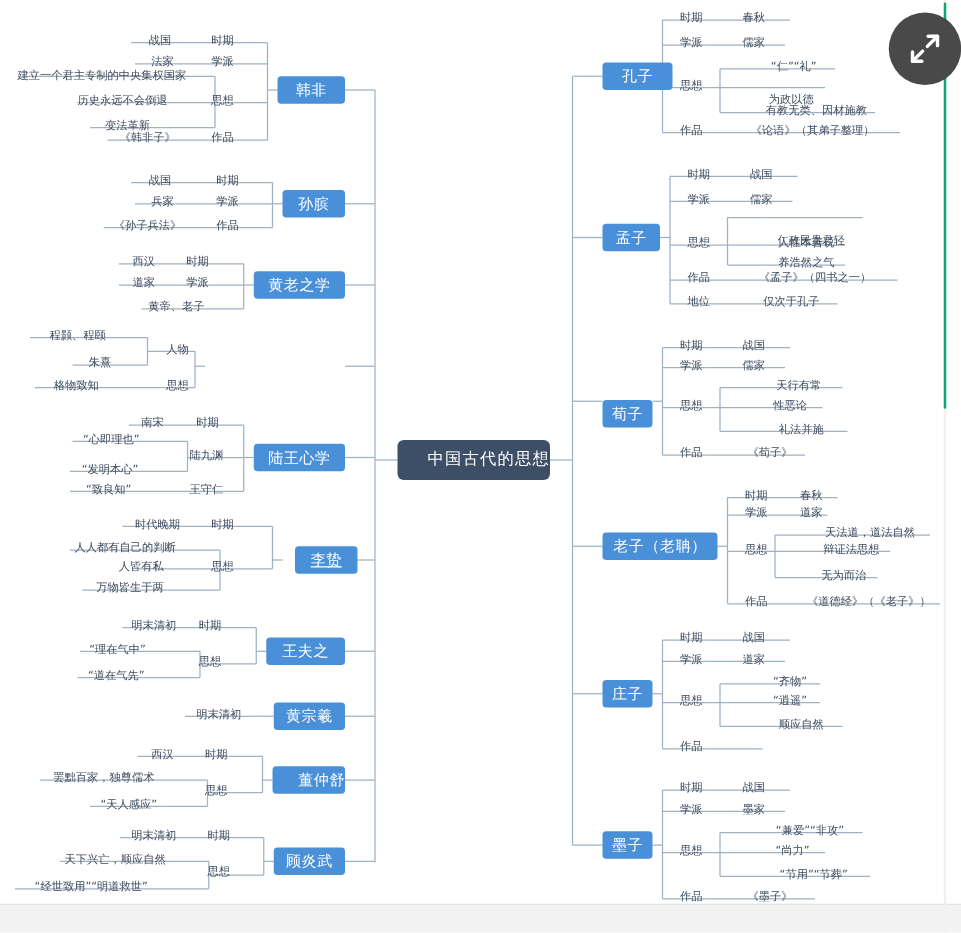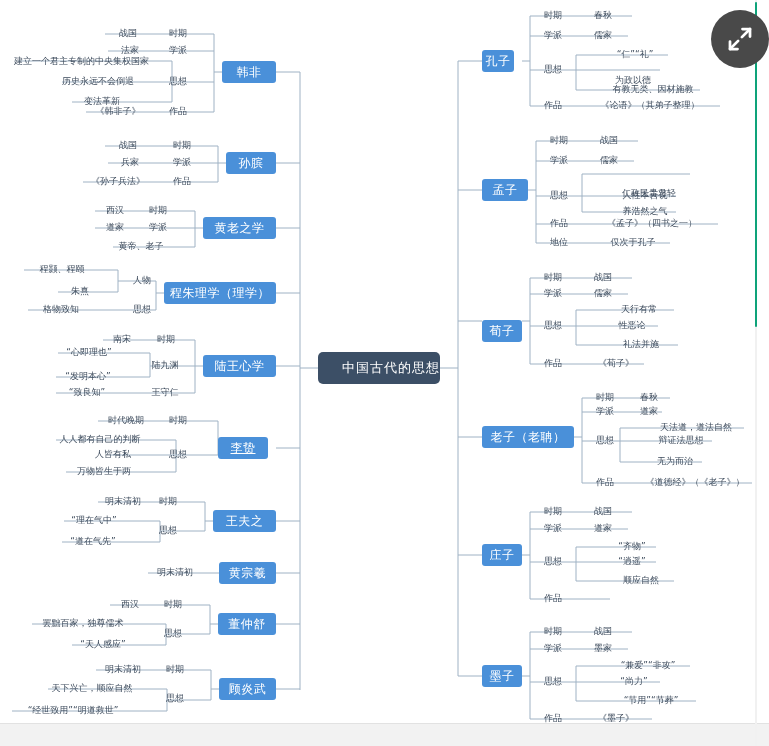--- a/index.html
+++ b/index.html
@@ -245,29 +245,28 @@
       <path d="M608 682 L660 682"></path>
       <path d="M608 701 L696 701"></path>
     <path d="M566 719 L652 719"></path>
   </svg>
 
   <div class="node root" style="left:318px;top:352px;width:122px;text-align:right;">中国古代的思想</div>
 
   <div class="node branch" style="left:222px;top:61px;width:54px;">韩非</div>
   <div class="node branch" style="left:226px;top:152px;width:50px;">孙膑</div>
   <div class="node branch" style="left:203px;top:217px;width:73px;">黄老之学</div>
-  <div class="node branch" style="left:164px;top:282px;width:112px;">程朱理学（理学）</div>
   <div class="node branch" style="left:203px;top:355px;width:73px;">陆王心学</div>
-  <div class="node branch" style="left:218px;top:437px;width:50px;text-decoration:underline;">李贽</div>
+  <div class="node branch" style="left:236px;top:437px;width:50px;text-decoration:underline;">李贽</div>
   <div class="node branch" style="left:213px;top:510px;width:63px;">王夫之</div>
   <div class="node branch" style="left:219px;top:562px;width:57px;">黄宗羲</div>
-  <div class="node branch" style="left:218px;top:613px;width:58px;">董仲舒</div>
+  <div class="node branch" style="left:218px;top:613px;width:58px;text-align:right;">董仲舒</div>
   <div class="node branch" style="left:219px;top:678px;width:57px;">顾炎武</div>
 
-  <div class="node branch" style="left:482px;top:50px;width:32px;">孔子</div>
+  <div class="node branch" style="left:482px;top:50px;width:56px;">孔子</div>
   <div class="node branch" style="left:482px;top:179px;width:46px;">孟子</div>
   <div class="node branch" style="left:482px;top:320px;width:40px;">荀子</div>
   <div class="node branch" style="left:482px;top:426px;width:92px;">老子（老聃）</div>
   <div class="node branch" style="left:482px;top:544px;width:40px;">庄子</div>
   <div class="node branch" style="left:482px;top:665px;width:40px;">墨子</div>
 
   <div class="node leaf" style="left:148px;top:27px;width:60px;">时期</div>
   <div class="node leaf" style="left:105px;top:27px;width:46px;">战国</div>
   <div class="node leaf" style="left:148px;top:44px;width:60px;">学派</div>
   <div class="node leaf" style="left:108px;top:44px;width:44px;">法家</div>

